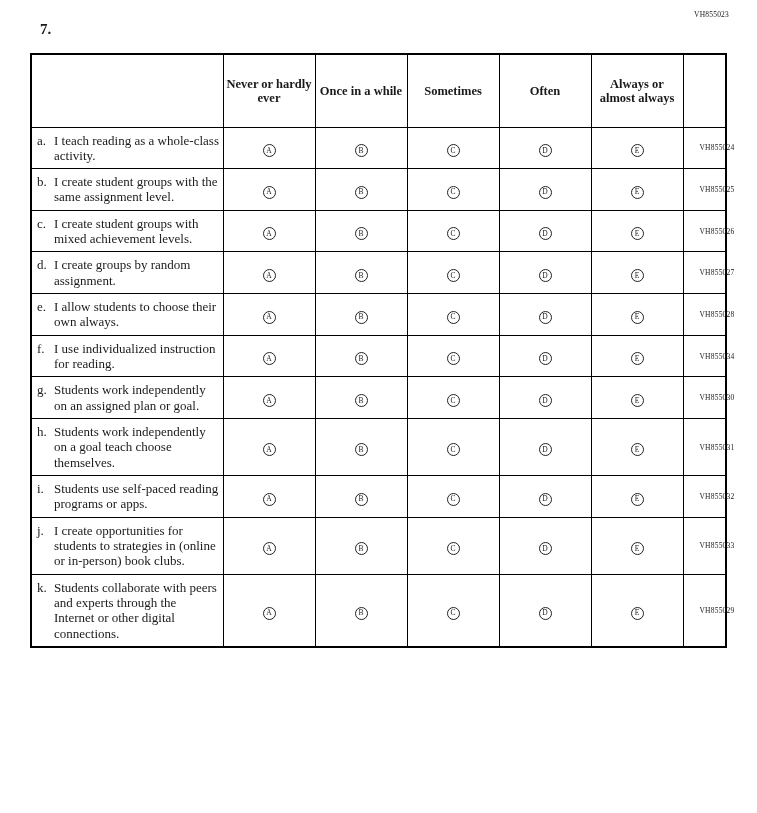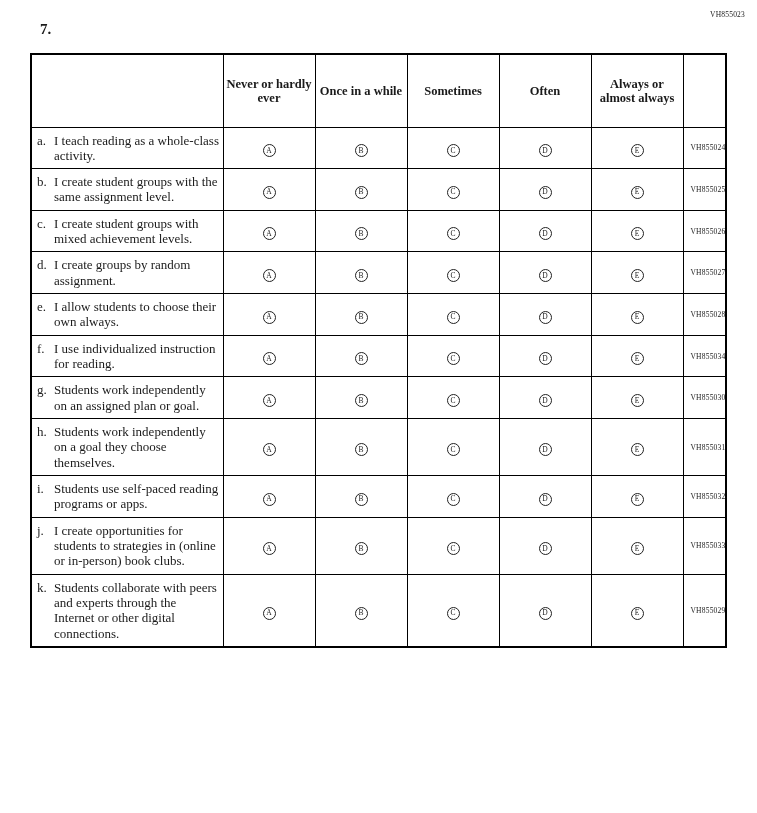--- a/index.html
+++ b/index.html
@@ -10,21 +10,21 @@
     background: #ffffff;
     color: #1a1a1a;
     font-family: "Liberation Serif", serif;
     position: relative;
     overflow: hidden;
   }
 
   .form-code {
     position: absolute;
     top: 10px;
-    right: 12px;
+    right: 28px;
     font-size: 7.5px;
     letter-spacing: 0.2px;
     color: #222;
   }
 
   .question {
     display: flex;
     margin: 20px 0 13px 40px;
     font-size: 15px;
     line-height: 1.3;
@@ -82,21 +82,21 @@
     align-items: center;
     justify-content: center;
     font-size: 7.5px;
     line-height: 1;
     color: #222;
     cursor: pointer;
   }
 
   td.code {
     font-size: 7.5px;
-    padding-left: 7px;
+    padding-left: 16px;
     vertical-align: middle;
     letter-spacing: 0.2px;
     margin-top: 42px;
   }
 </style>
 </head>
 <body>
 
 <div class="form-code">VH855023</div>
 
@@ -221,21 +221,21 @@
         <td class="option"><span class="circle">B</span></td>
         <td class="option"><span class="circle">C</span></td>
         <td class="option"><span class="circle">D</span></td>
         <td class="option"><span class="circle">E</span></td>
         <td class="code">VH855030</td>
       </tr>
       <tr>
         <td class="label">
           <div class="lbl">
             <span class="letter">h.</span>
-            <span class="txt">Students work independently on a goal they choose themselves.</span>
+            <span class="txt">Students work independently on a goal teach choose themselves.</span>
           </div>
         </td>
         <td class="option"><span class="circle">A</span></td>
         <td class="option"><span class="circle">B</span></td>
         <td class="option"><span class="circle">C</span></td>
         <td class="option"><span class="circle">D</span></td>
         <td class="option"><span class="circle">E</span></td>
         <td class="code">VH855031</td>
       </tr>
       <tr>

